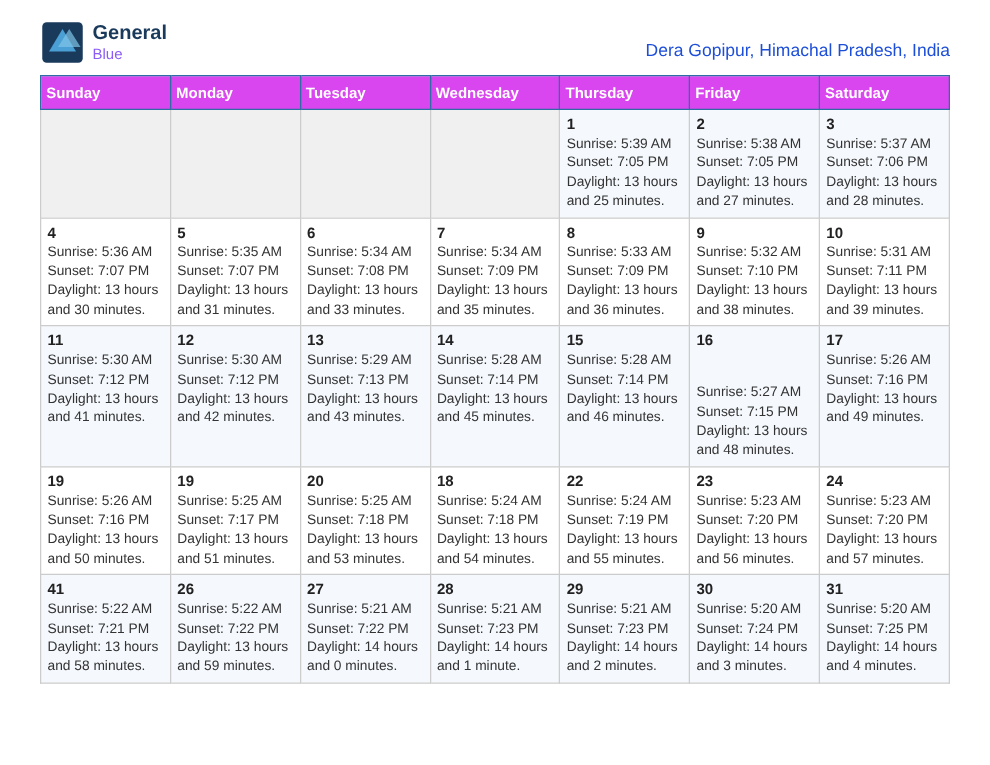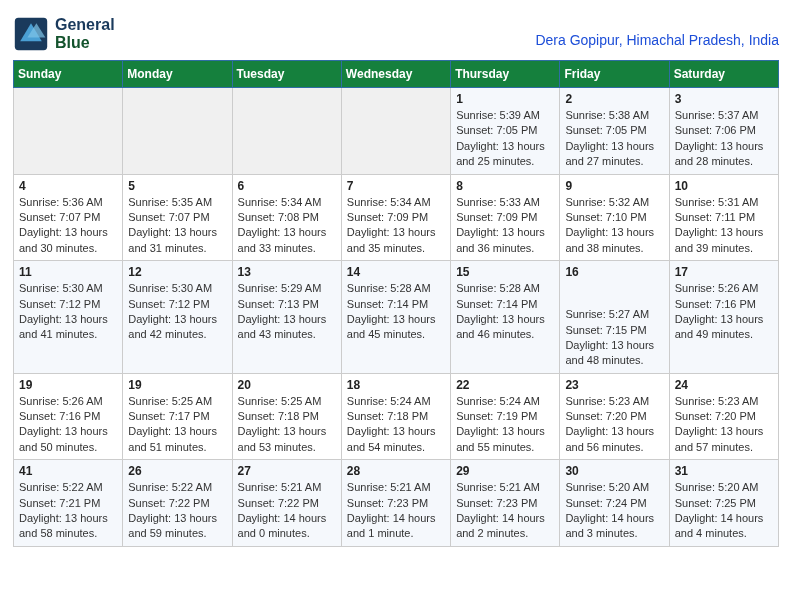--- a/index.html
+++ b/index.html
@@ -4,21 +4,21 @@
   <style>
     * { box-sizing: border-box; margin: 0; padding: 0; }
     body {
       font-family: Arial, sans-serif;
       background: #fff;
       width: 792px;
       min-height: 612px;
     }
     .page {
       width: 792px;
-      padding: 16px 13px;
+      padding: 16px 32px;
     }
     .header-top {
       display: flex;
       align-items: flex-start;
       justify-content: space-between;
       margin-bottom: 4px;
     }
     .logo {
       display: flex;
       align-items: center;
@@ -42,21 +42,21 @@
       color: #1d4ed8;
       margin-top: 16px;
     }
     .calendar {
       width: 100%;
       border-collapse: collapse;
       margin-top: 8px;
       font-size: 11px;
     }
     .calendar thead tr th {
-      background: #15803d;
+      background: #d946ef;
       color: #fff;
       padding: 6px 4px;
       text-align: left;
       font-size: 12px;
       font-weight: bold;
       border: 1px solid #2e6da4;
     }
     .calendar tbody tr td {
       border: 1px solid #ccc;
       vertical-align: top;
@@ -92,21 +92,21 @@
 <div class="page">
   <div class="header-top">
     <div class="logo">
       <svg class="logo-icon" viewBox="0 0 40 40">
         <rect x="2" y="2" width="36" height="36" rx="4" fill="#1a3a5c"></rect>
         <polygon points="20,8 32,28 8,28" fill="#4a9fd4"></polygon>
         <polygon points="26,8 36,24 16,24" fill="#7fc4e8" opacity="0.7"></polygon>
       </svg>
       <div>
         <div style="font-size:16px;font-weight:bold;color:#1a3a5c;">General</div>
-        <div style="font-size:16px;font-weight:bold;color:#14532d;">Blue</div>
+        <div style="font-size:12px;font-weight:normal;color:#8b5cf6;">Blue</div>
       </div>
     </div>
     <div class="title-block">
       <div class="subtitle">Dera Gopipur, Himachal Pradesh, India</div>
     </div>
   </div>
 
   <table class="calendar">
     <thead>
       <tr>

